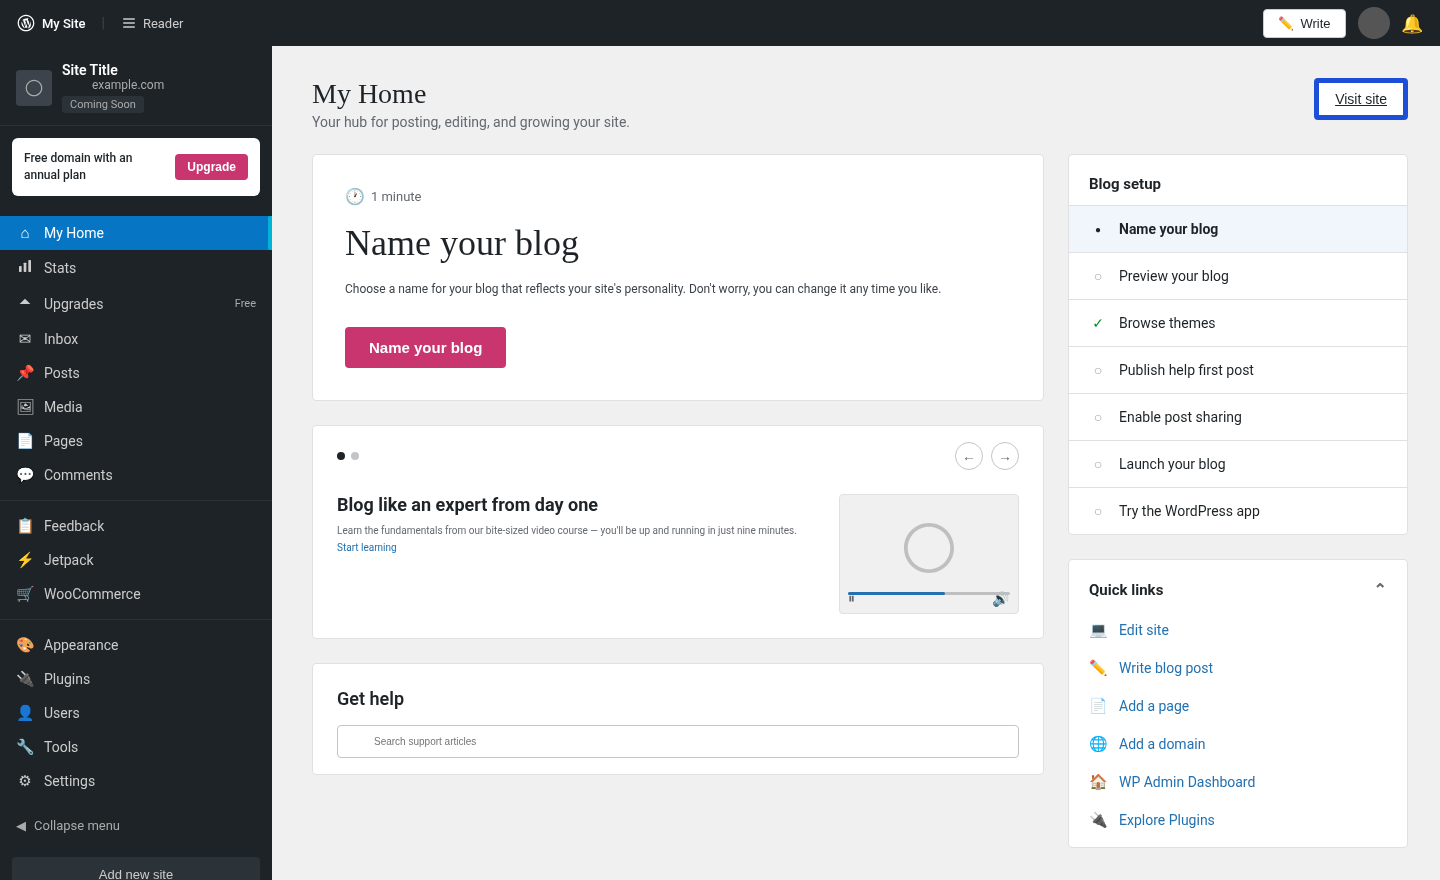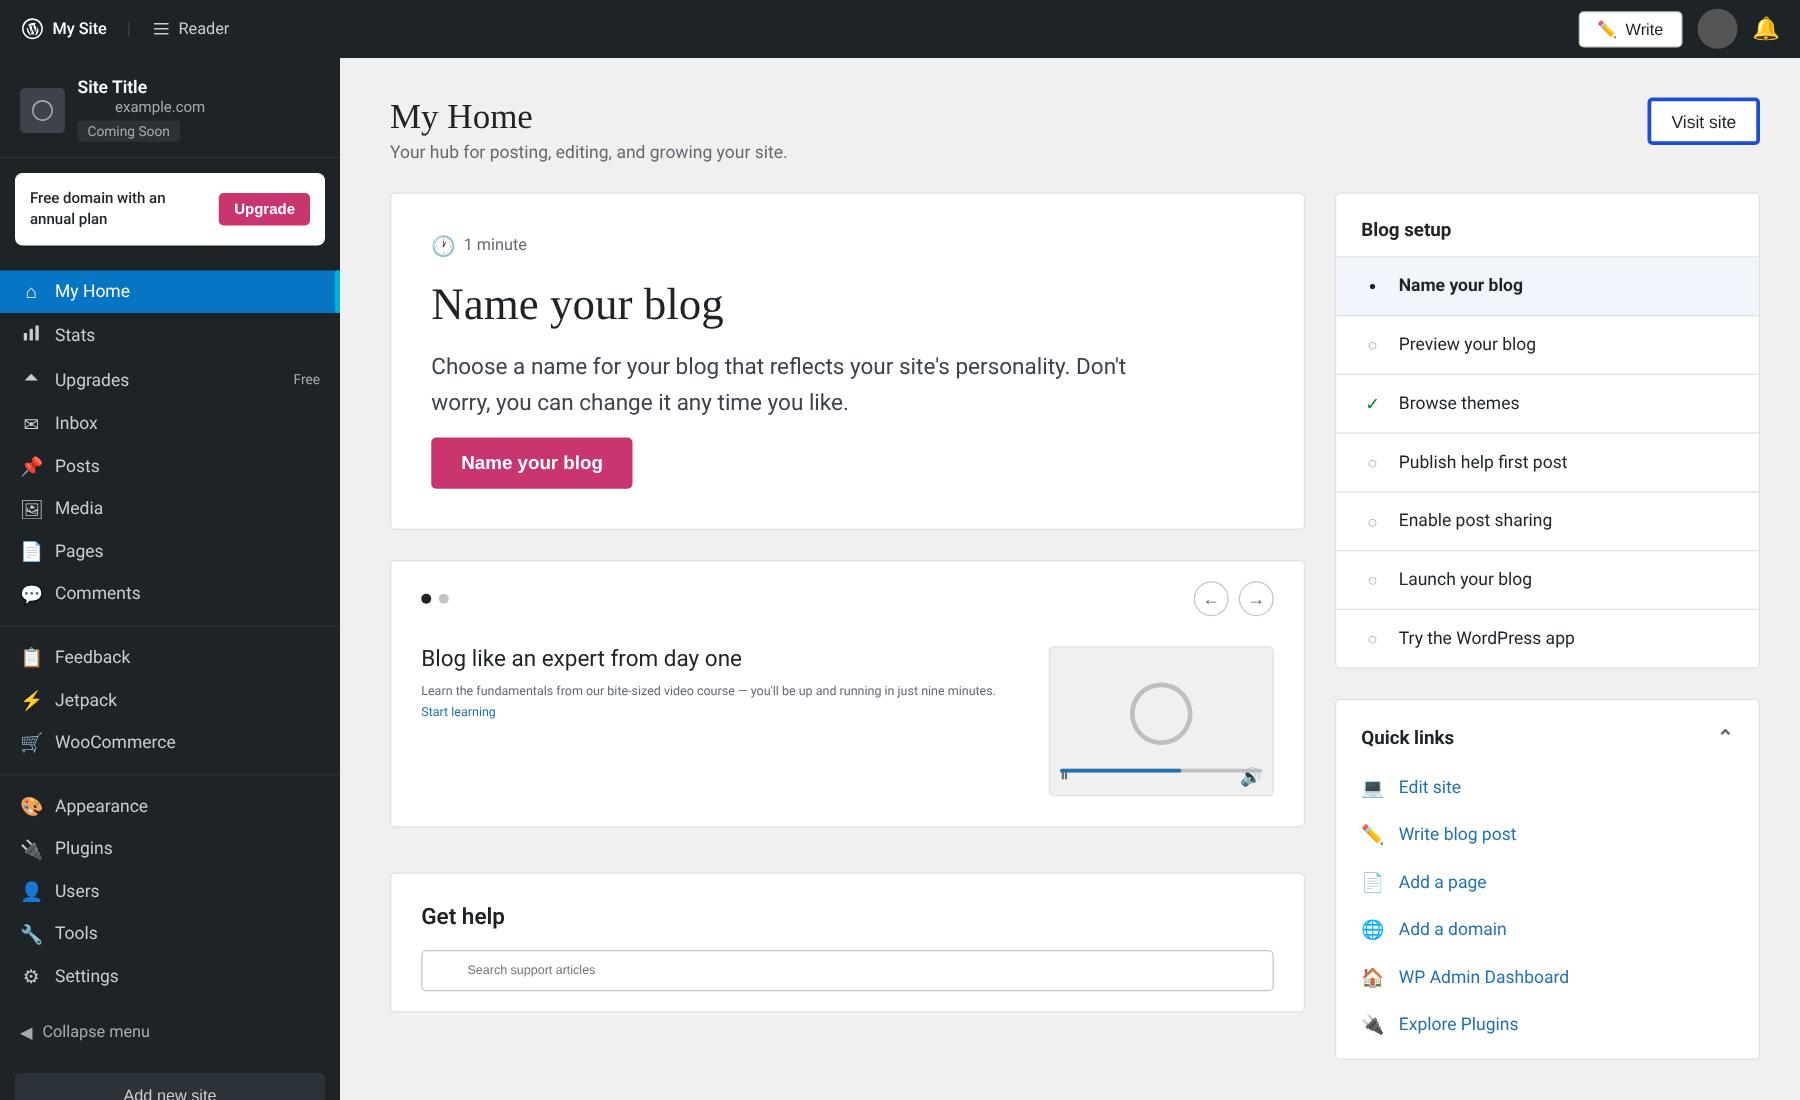--- a/index.html
+++ b/index.html
@@ -163,26 +163,27 @@
       flex: 1;
       padding: 32px 32px 32px 40px;
       background: #f0f0f1;
       min-height: calc(880px - 46px);
     }
 
     
     .page-header { margin-bottom: 24px; display: flex; justify-content: space-between; align-items: flex-start; }
     .visit-site-btn {
       background: #fff;
-      border: 3px solid #1d4ed8;
+      border: 5px solid #1d4ed8;
       border-radius: 4px;
       padding: 8px 16px;
       font-size: 14px;
       cursor: pointer;
       color: #1d2327;
+      text-decoration: underline;
     }
 
     
     .content-grid { display: grid; grid-template-columns: 1fr 340px; gap: 24px; }
 
     
     .card {
       background: #fff;
       border-radius: 4px;
       border: 1px solid #e0e0e0;
@@ -202,24 +203,24 @@
     .setup-time .clock { font-size: 16px; }
     .setup-heading {
       font-size: 36px;
       font-weight: 400;
       font-family: Georgia, serif;
       color: #1d2327;
       margin-bottom: 16px;
     }
     .setup-desc {
       color: #3c434a;
-      font-size: 18px;
+      font-size: 12px;
       line-height: 1.6;
       max-width: 600px;
-      margin-bottom: 12px;
+      margin-bottom: 28px;
     }
     .name-blog-btn {
       background: #c9356e;
       color: #fff;
       border: none;
       border-radius: 4px;
       padding: 12px 24px;
       font-size: 15px;
       font-weight: 600;
       cursor: pointer;
@@ -274,21 +275,21 @@
       align-items: center;
       gap: 12px;
       padding: 10px 20px;
       font-size: 14px;
       color: #2271b1;
       cursor: pointer;
     }
     .quick-links-item .ql-icon { font-size: 15px; color: #646970; width: 18px; text-align: center; }
 
     .expert-card { padding: 24px; display: flex; justify-content: space-between; align-items: flex-start; }
-    .expert-text .expert-title { font-size: 18px; font-weight: 400; color: #1d2327; margin-bottom: 8px; }
+    .expert-text .expert-title { font-size: 18px; font-weight: 700; color: #1d2327; margin-bottom: 8px; }
     .expert-text .expert-desc { color: #646970; font-size: 10px; line-height: 1.5; max-width: 500px; }
     .expert-text .start-link { color: #2271b1; font-size: 10px; cursor: pointer; margin-top: 4px; display: block; text-decoration: none; }
 
     .video-thumb {
       width: 180px; height: 120px;
       background: #f0f0f1;
       border-radius: 4px;
       border: 1px solid #e0e0e0;
       display: flex; align-items: center; justify-content: center;
       flex-shrink: 0;
@@ -540,21 +541,21 @@
                 <div class="video-progress-fill"></div>
               </div>
               <div class="video-controls" style="bottom:6px;">
                 <span style="font-size:14px;color:#646970;">⏸</span>
                 <span style="font-size:14px;color:#646970;">🔊</span>
               </div>
             </div>
           </div>
         </div>
 
-        <div class="card help-card" style="margin-top:36px;">
+        <div class="card help-card" style="margin-top:24px;">
           <div class="help-title">Get help</div>
           <div class="search-wrapper">
             <span class="search-icon-inner">🔍</span>
             <input class="search-help" type="text" placeholder="Search support articles" style="">
           </div>
         </div>
       </div>
 
       <div class="right-column">
 

